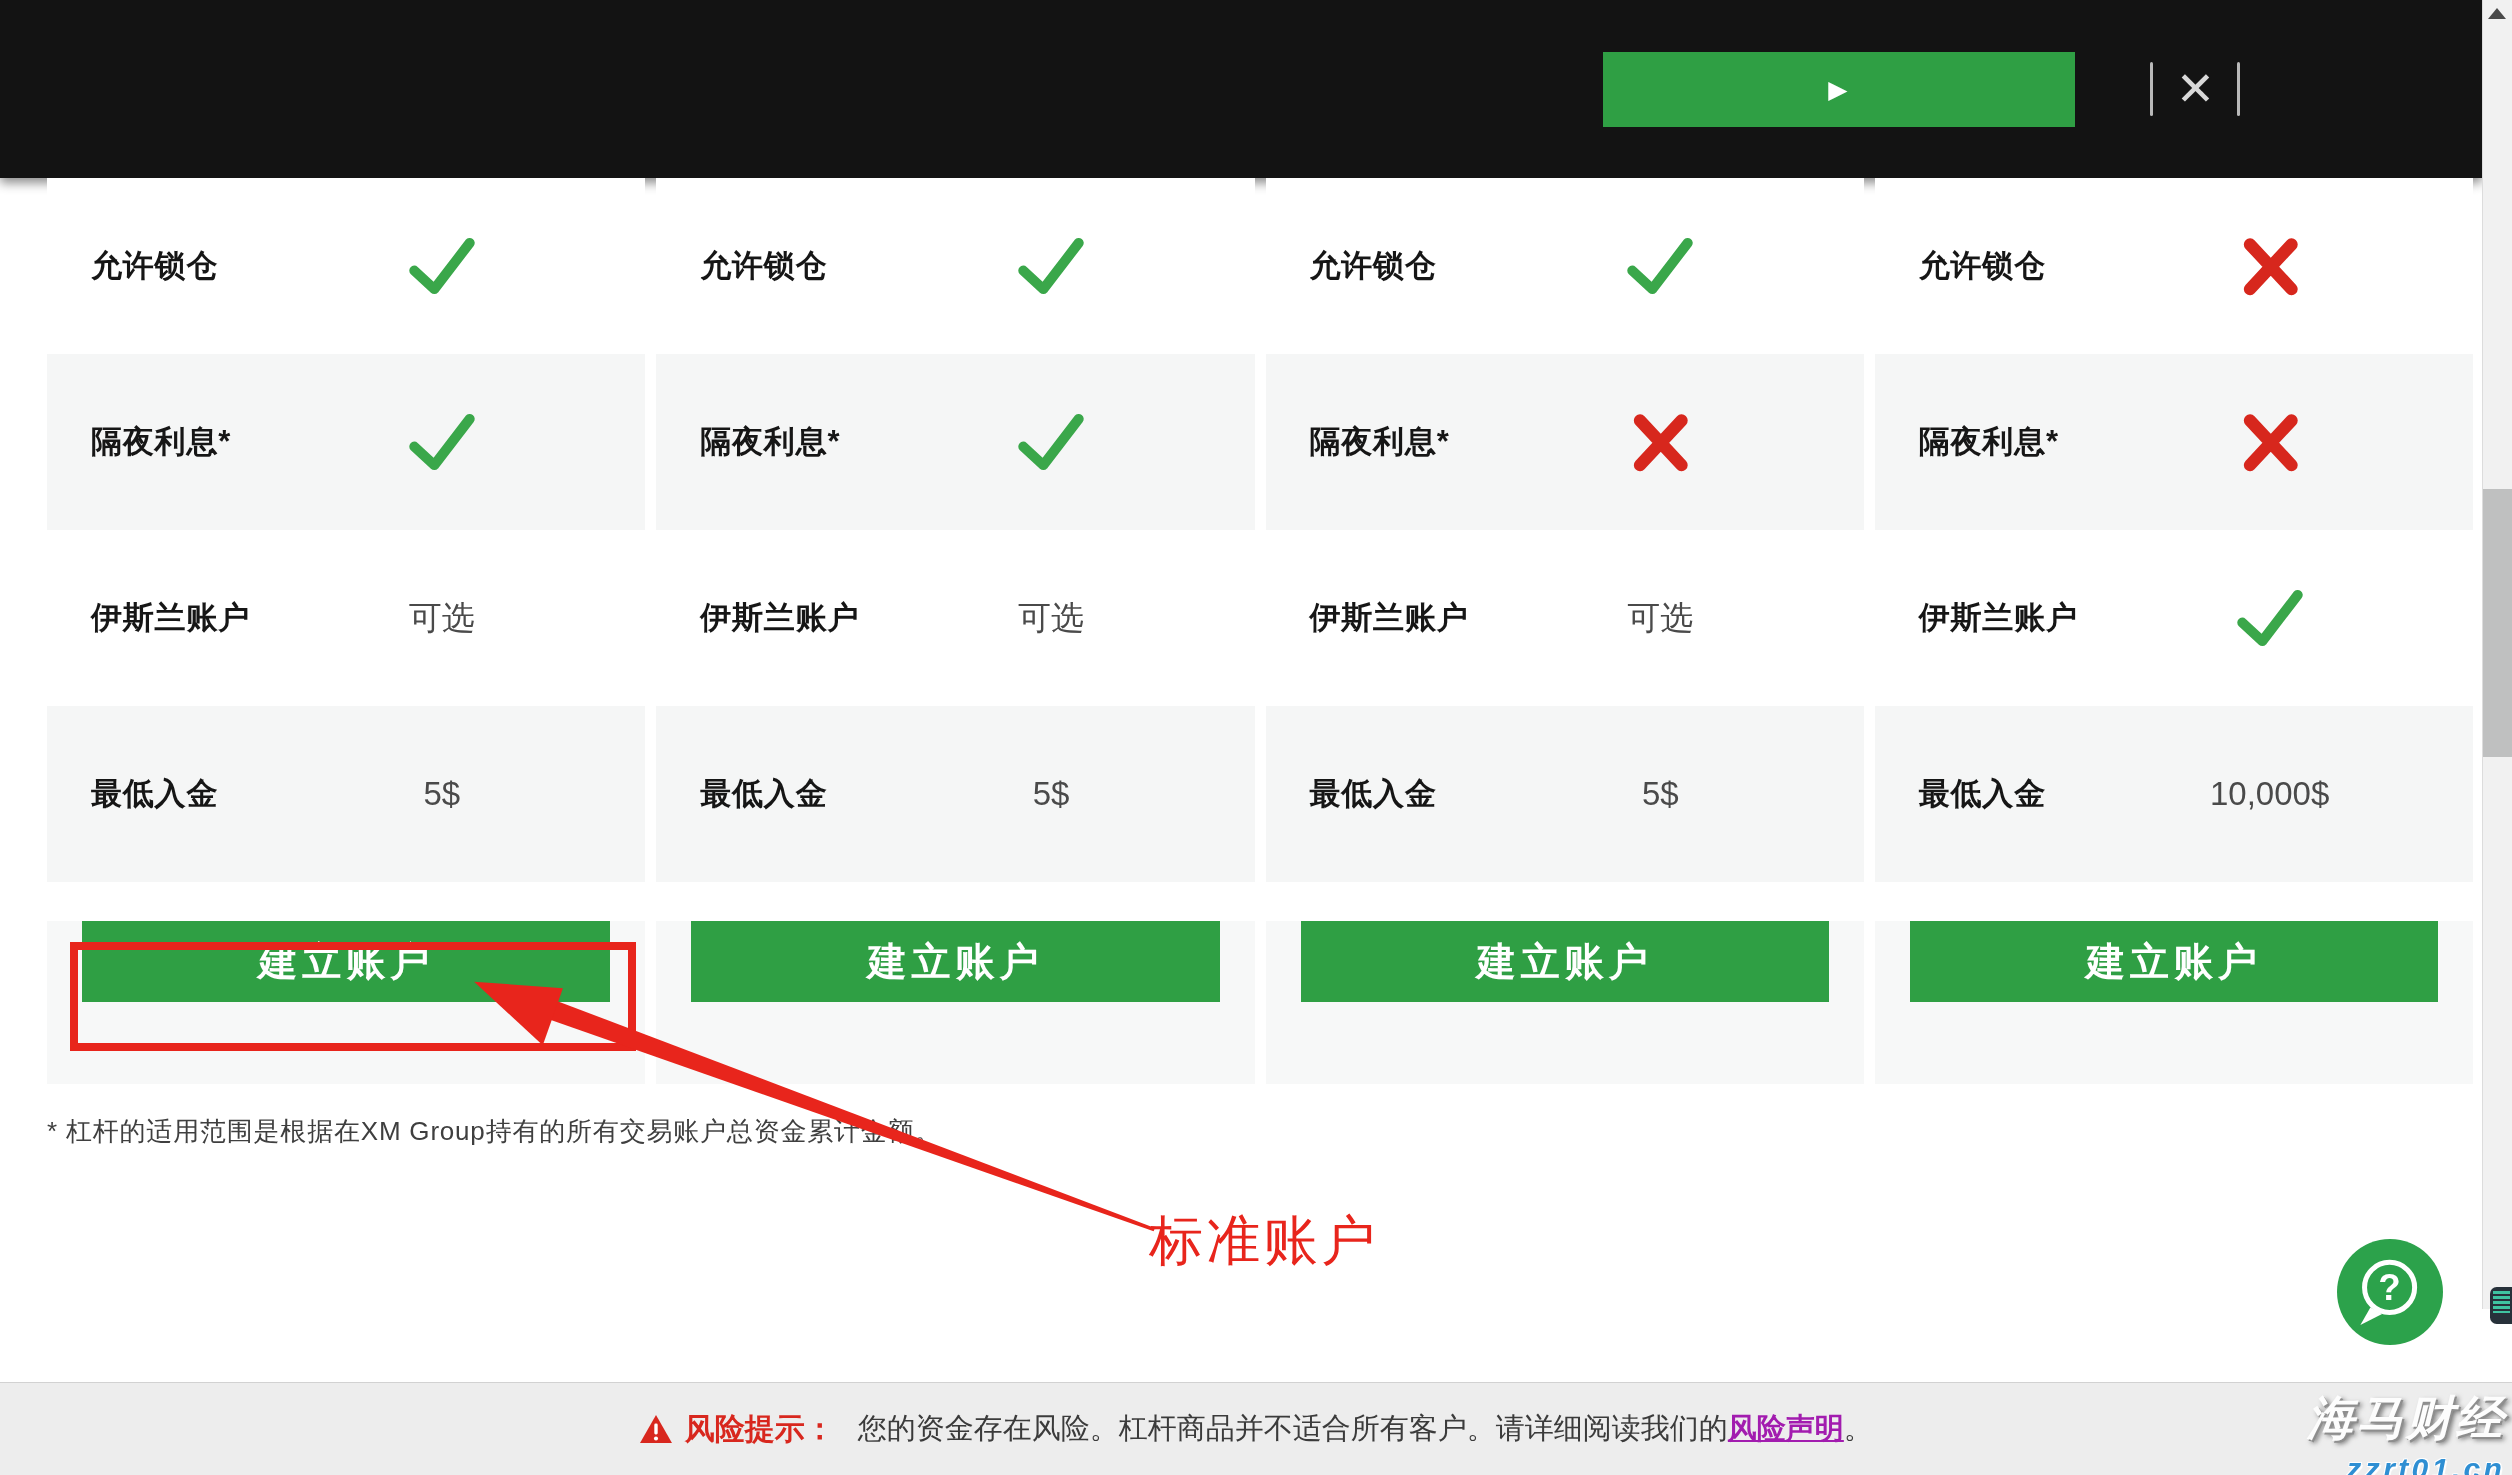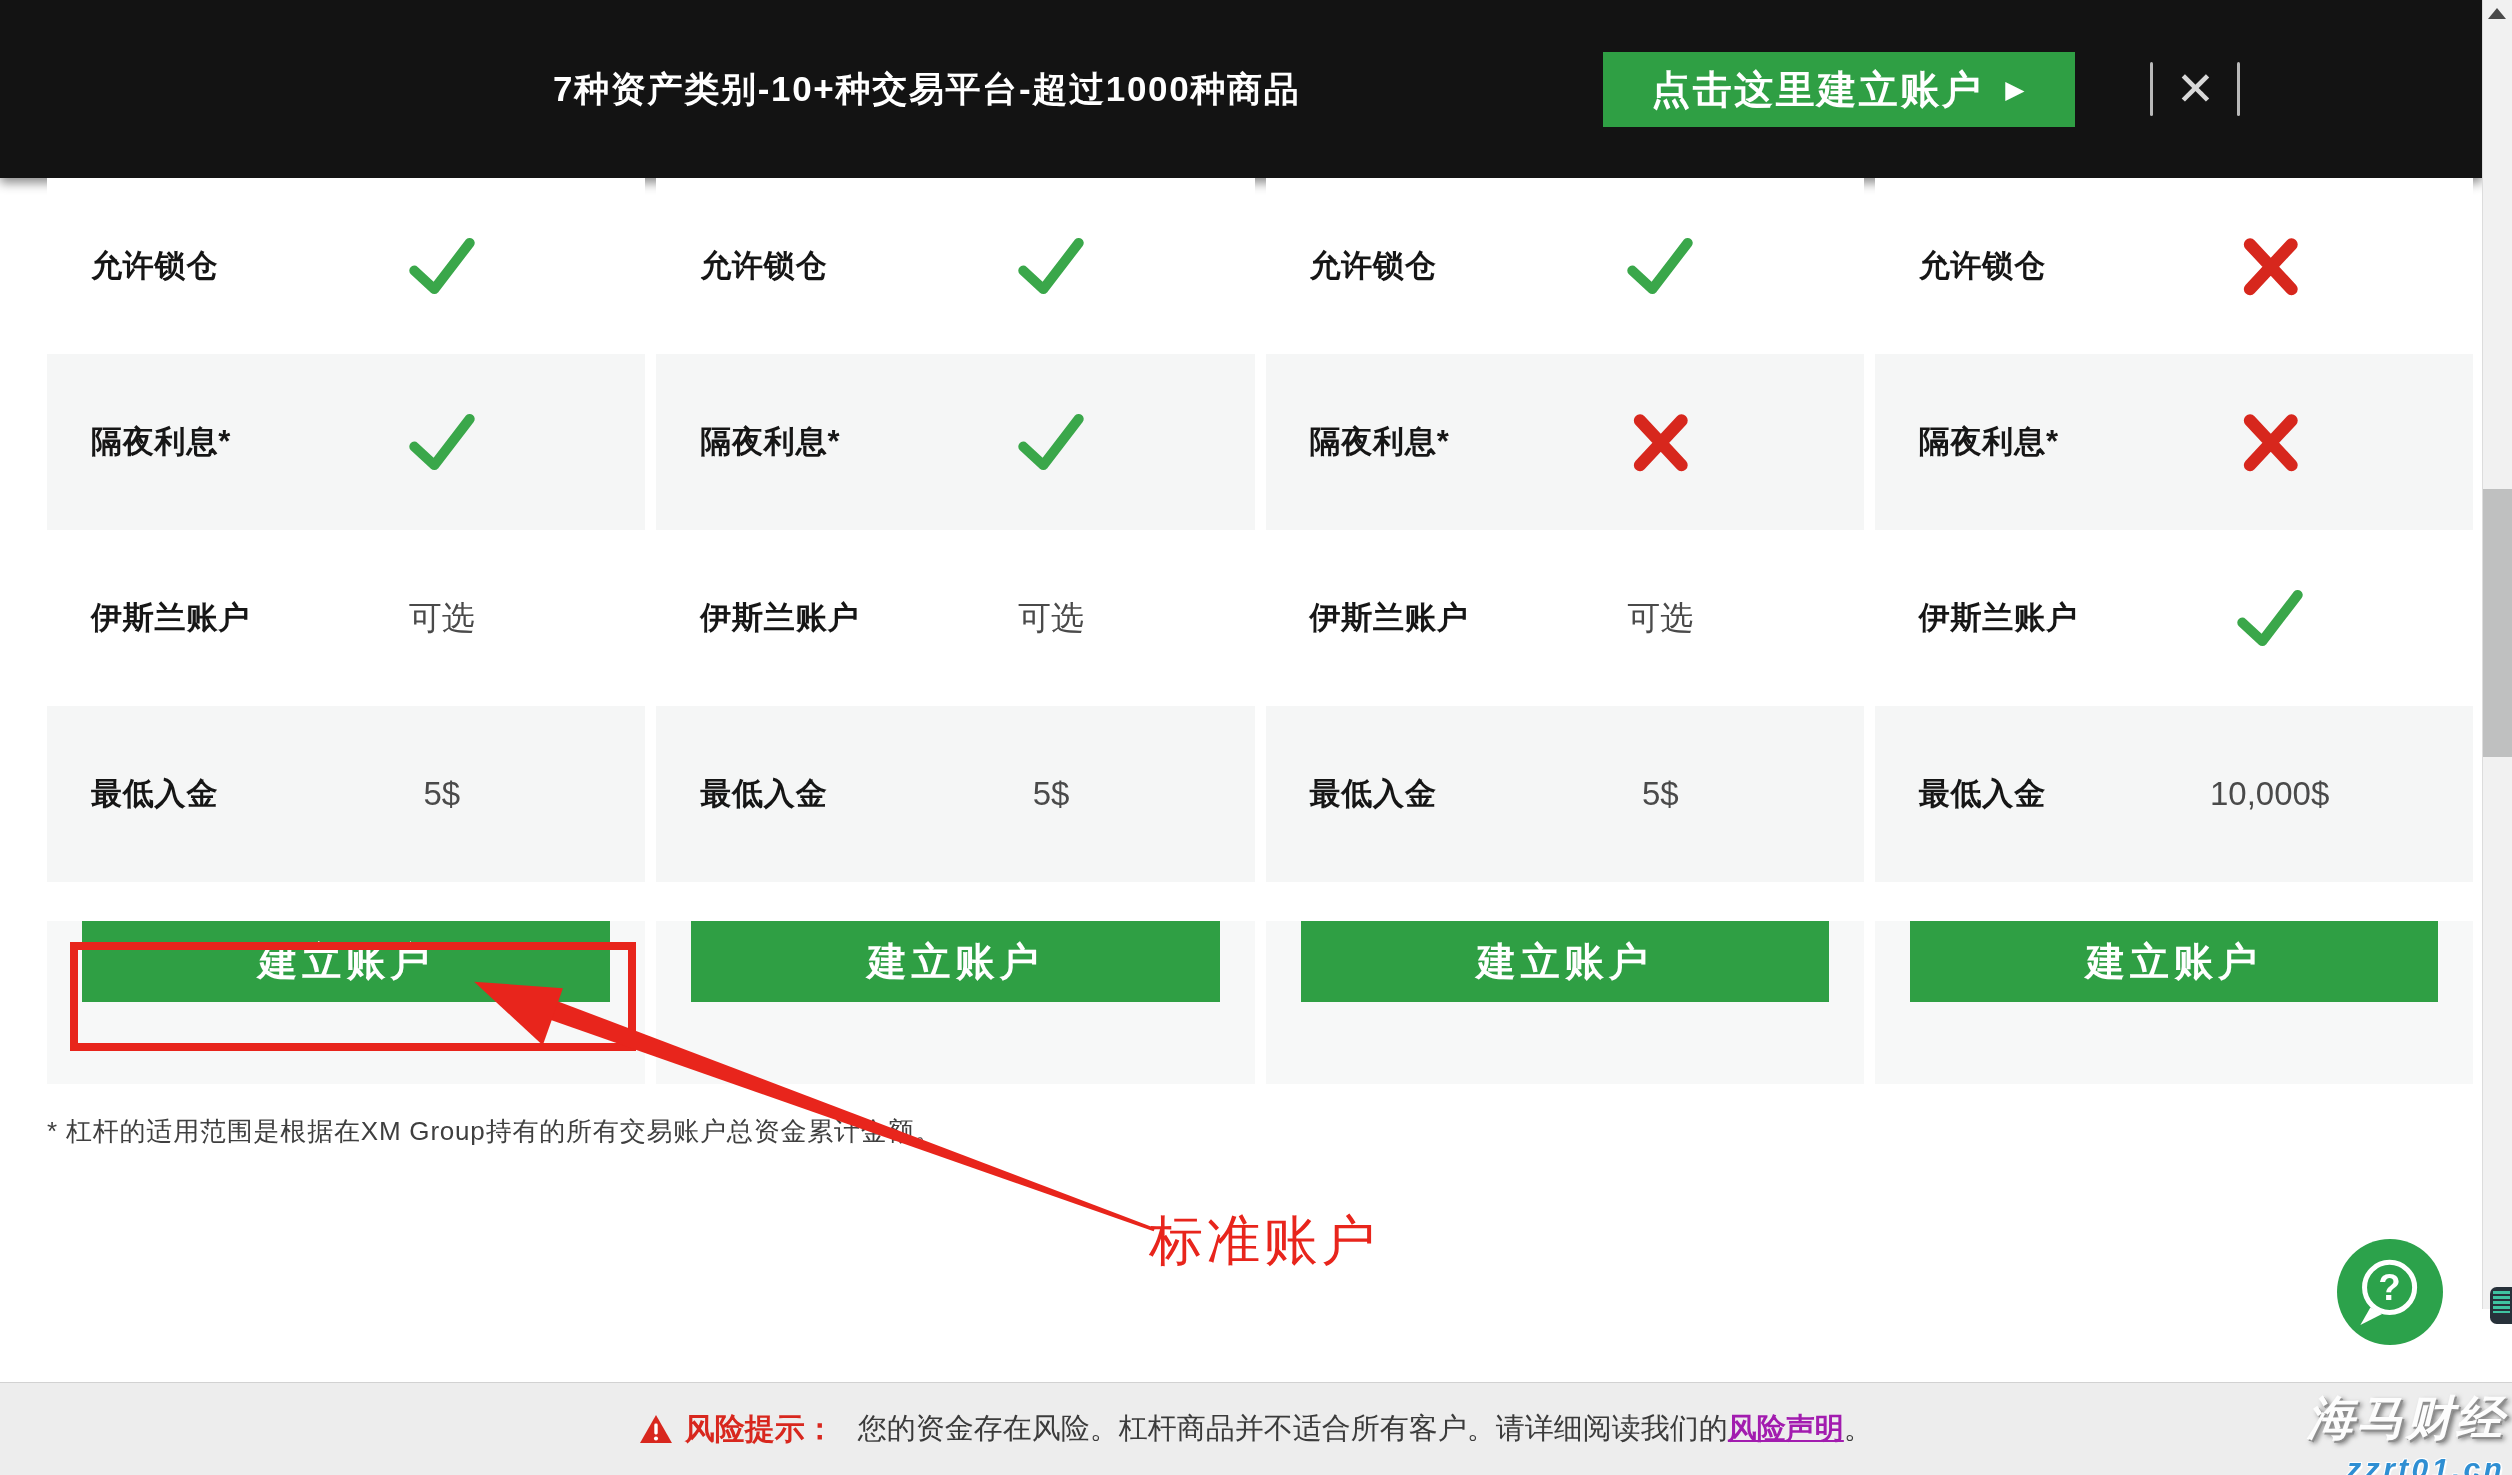--- a/index.html
+++ b/index.html
@@ -124,23 +124,21 @@
     text-shadow:-0.8px -0.8px 0 #fff,0.8px -0.8px 0 #fff,-0.8px 0.8px 0 #fff,1.7px 1.7px 0.8px #fff;
     margin-top:1.7px;
   }
 </style>
 </head>
 <body>
 
 <div id="page">
 
   <header class="topbar">
-    <div class="topbar-title">7种资产类别-10+种交易平台-超过1000种商品</div>
     <button class="cta">
-      <span>点击这里建立账户</span>
       <span class="cta-arrow">▶</span>
     </button>
     <span class="vline vline-l"></span>
     <button class="close"><span>✕</span></button>
     <span class="vline vline-r"></span>
   </header>
 
   <main class="table">
 
     <section class="col">

